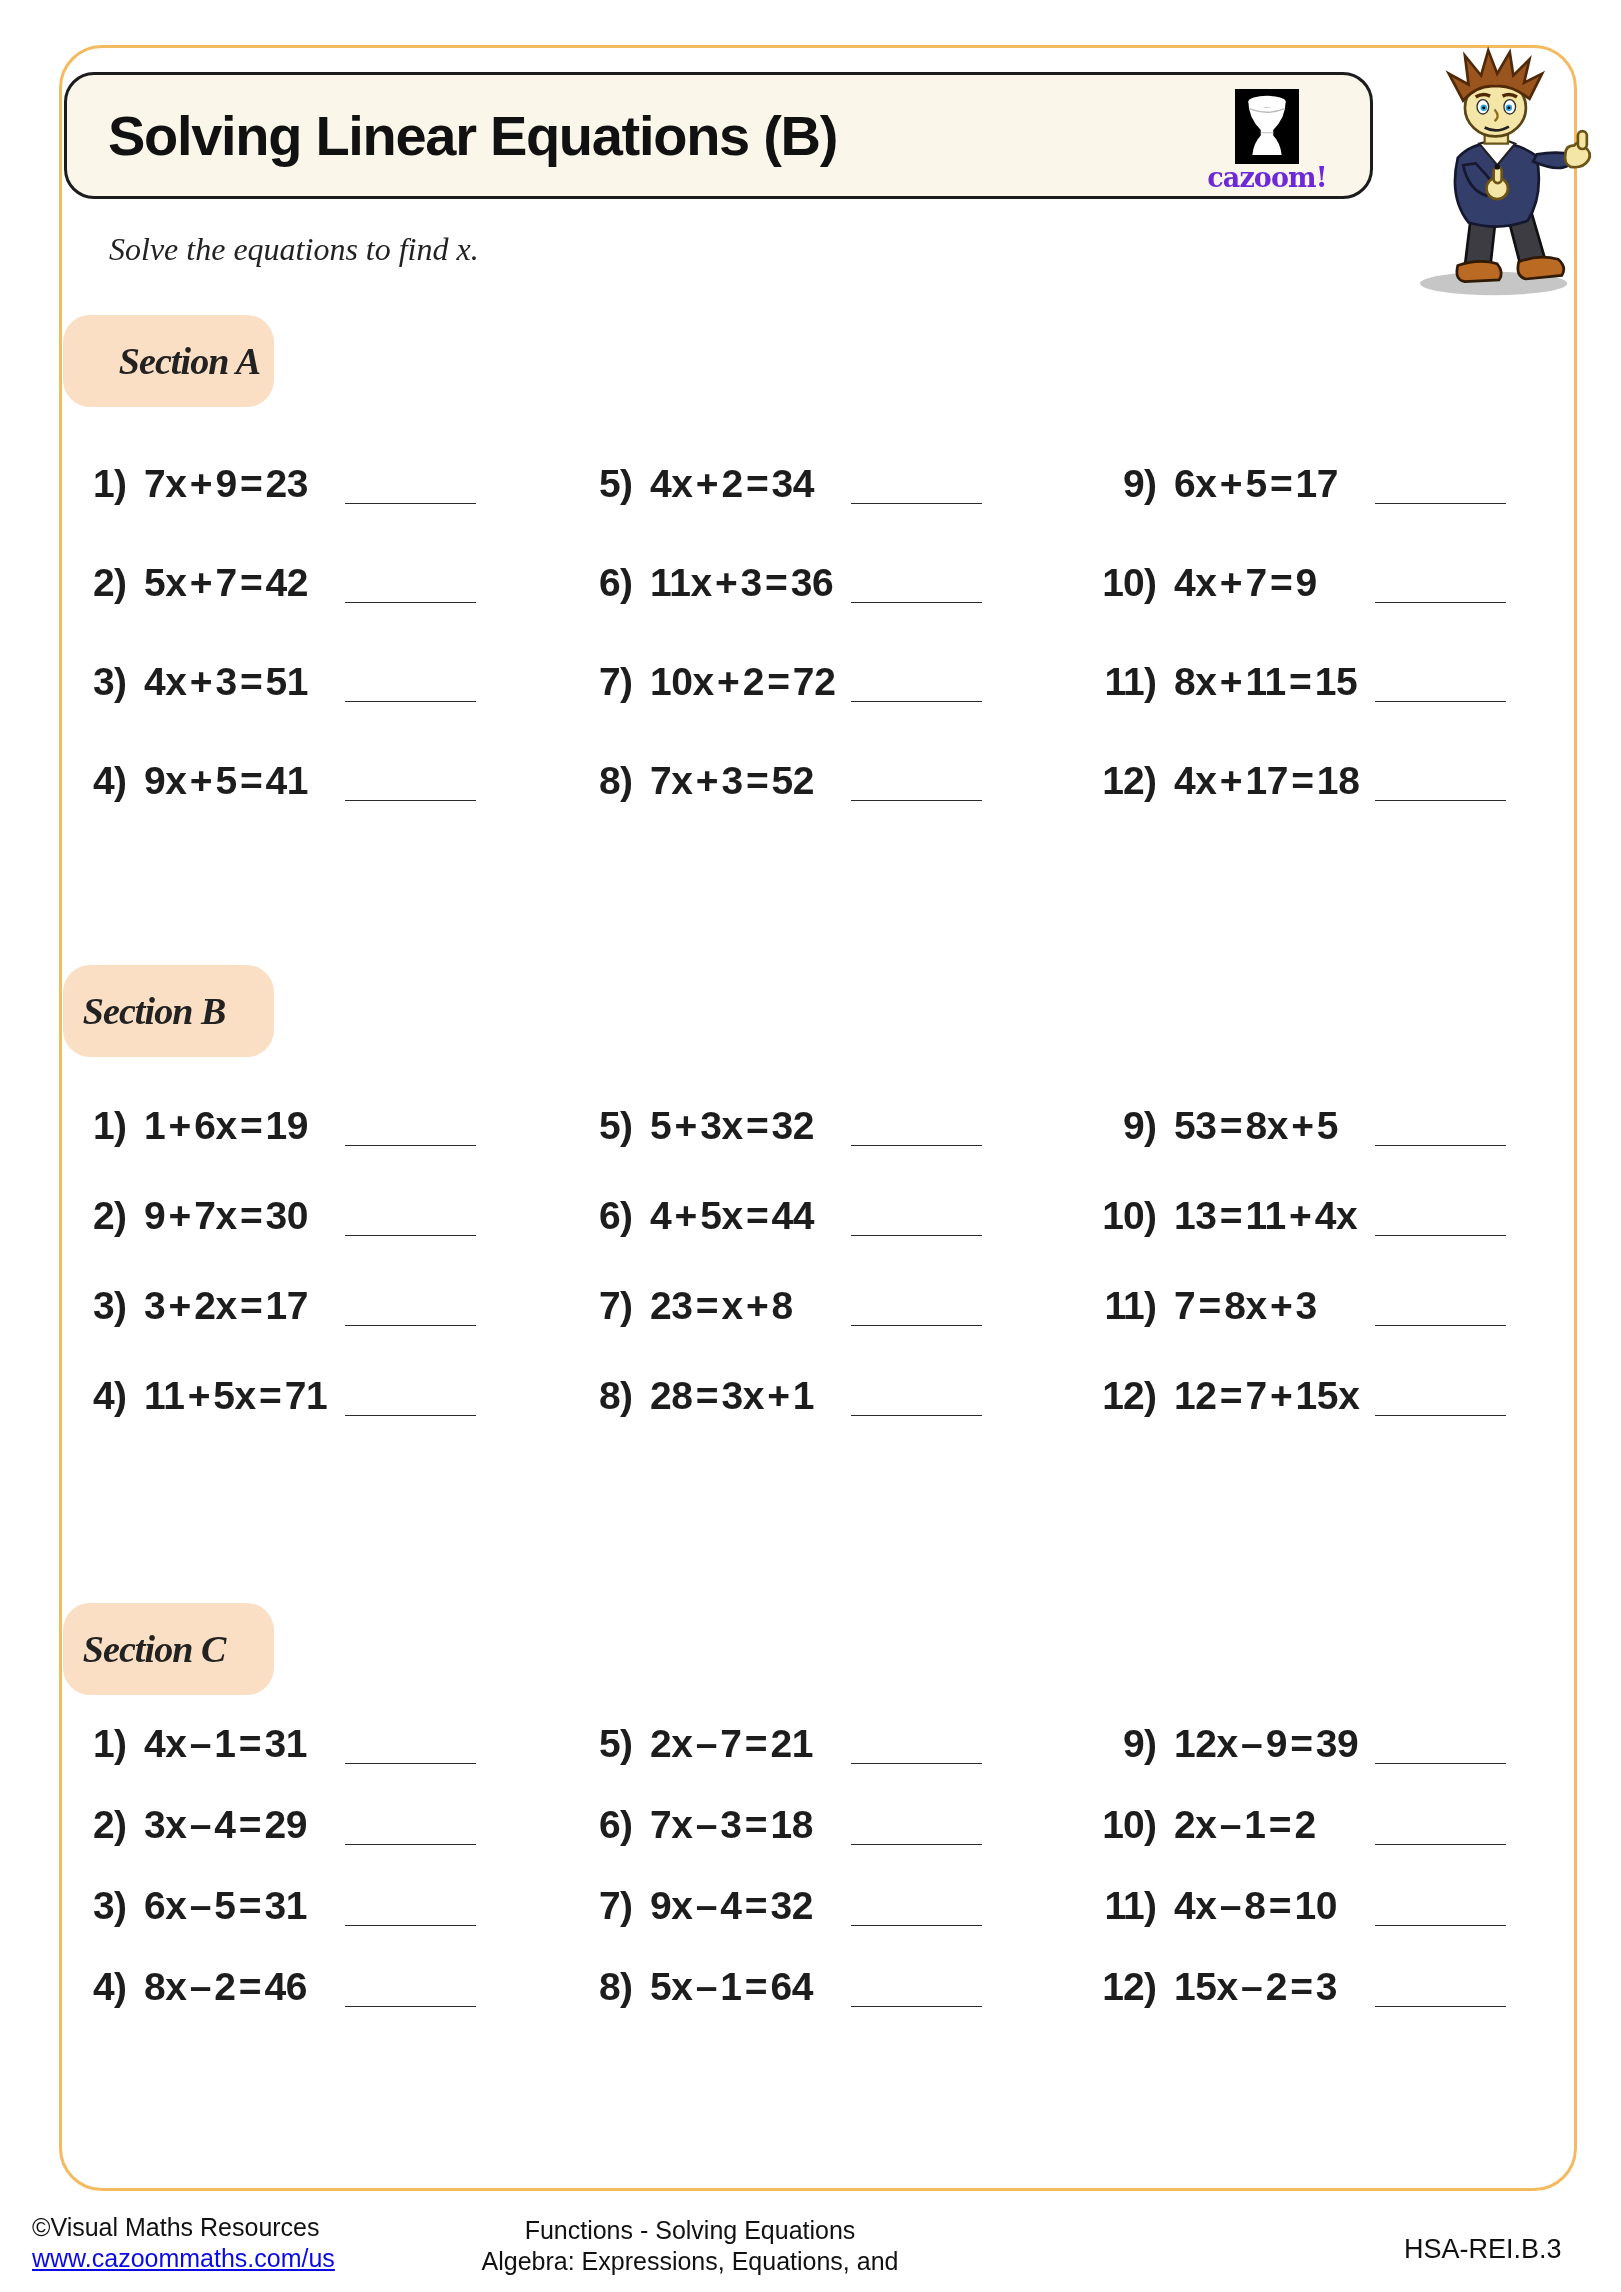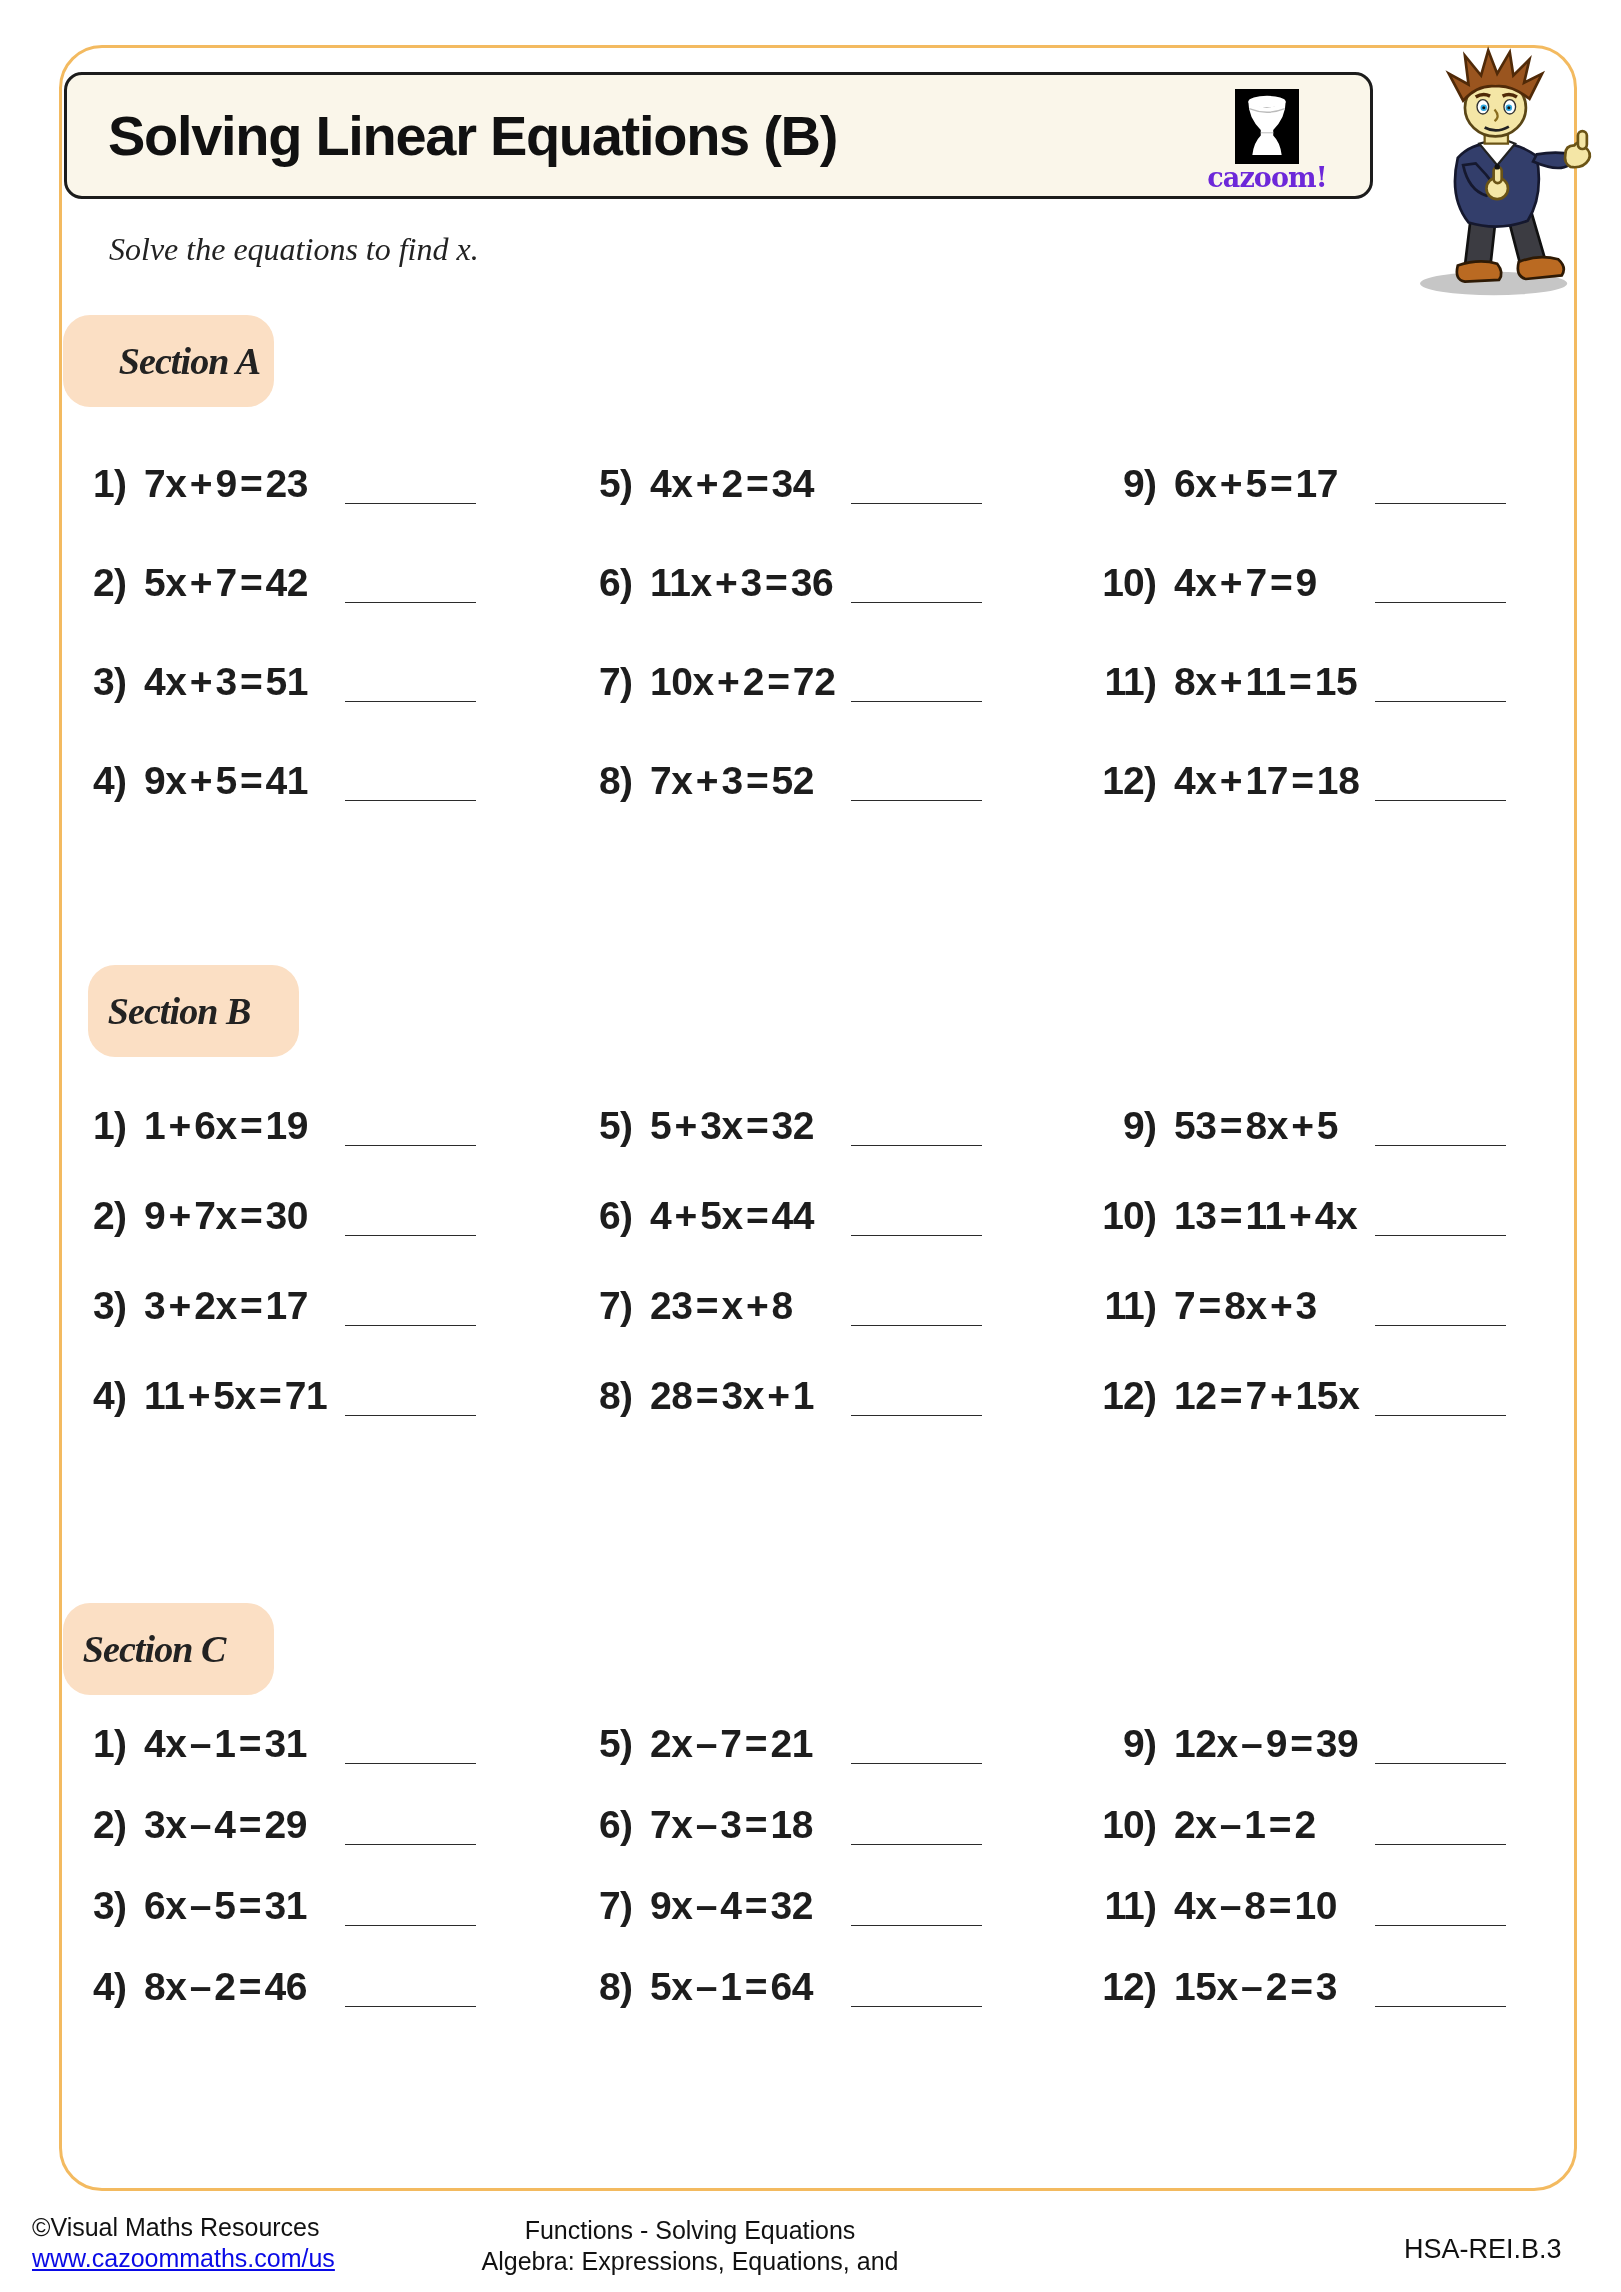--- a/index.html
+++ b/index.html
@@ -10,40 +10,40 @@
     --c-ink:#1A1A1A;
   }
   *{margin:0;padding:0;box-sizing:border-box;}
   body{background:#ffffff;font-family:"Liberation Sans",sans-serif;color:var(--c-ink,#1a1a1a);}
   .page{position:relative;width:1622px;height:2293px;background:#ffffff;overflow:hidden;}
 
   .outer-border{position:absolute;left:59px;top:45px;width:1518px;height:2146px;
     border:3.6px solid var(--c-border,#F3BA60);border-radius:43px;}
 
   .title-box{position:absolute;left:64px;top:72px;width:1309px;height:127px;
-    background:var(--c-panel,#FAF6EA);border:3.6px solid #1c1c1c;border-radius:18px;
+    background:var(--c-panel,#FAF6EA);border:3.6px solid #1c1c1c;border-radius:30px;
     display:flex;align-items:center;}
   .title-text{margin-left:41px;font-size:56px;font-weight:bold;letter-spacing:-1.3px;color:#111;}
 
   .logo{position:absolute;right:36px;top:14.3px;width:134px;text-align:center;}
   .logo-square{width:64px;height:75px;background:#000;margin:0 auto;display:block;}
   .logo-word{font-family:"DejaVu Serif",serif;font-weight:bold;font-size:27px;
     letter-spacing:-0.9px;color:#6d28d9;margin-top:0px;line-height:1;}
 
   .mascot{position:absolute;left:1386px;top:45px;width:226px;height:260px;}
 
   .instruction{position:absolute;left:109px;top:231px;font-family:"Liberation Serif",serif;
     font-style:italic;font-size:32px;color:#222;}
 
   .section-box{position:absolute;left:63px;width:211px;height:92px;
     background:var(--c-section,#FBDFC4);border-radius:27px;display:flex;align-items:center;}
   .section-label{padding-left:19.7px;font-family:"Liberation Serif",serif;font-weight:bold;
     font-style:italic;font-size:38px;letter-spacing:-0.9px;color:#222;}
   #section-box-a{top:315px;padding-left:36px;}
-  #section-box-b{top:965px;margin-left:25px;}
+  #section-box-b{top:965px;}
   #section-box-c{top:1603px;}
 
   .problems{position:absolute;left:72px;width:1473px;display:grid;grid-auto-flow:column;
     grid-template-columns:506px 524px 443px;}
   #problems-a{top:464px;grid-template-rows:repeat(4,99px);}
   #problems-b{top:1106px;grid-template-rows:repeat(4,90px);}
   #problems-c{top:1724px;grid-template-rows:repeat(4,81px);}
 
   .prob{position:relative;display:flex;align-items:flex-start;line-height:1;}
   .pnum{flex:none;width:54px;text-align:right;font-weight:bold;font-size:39px;

